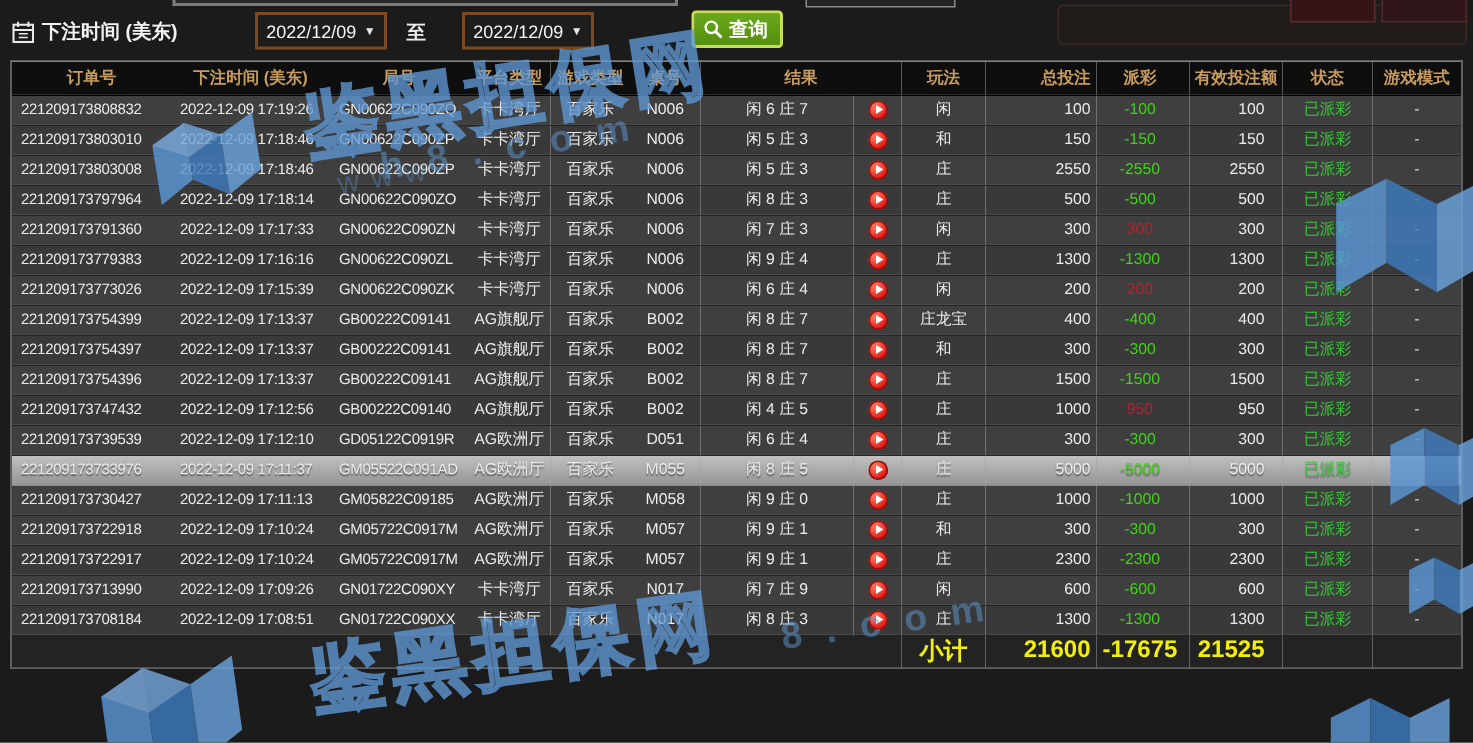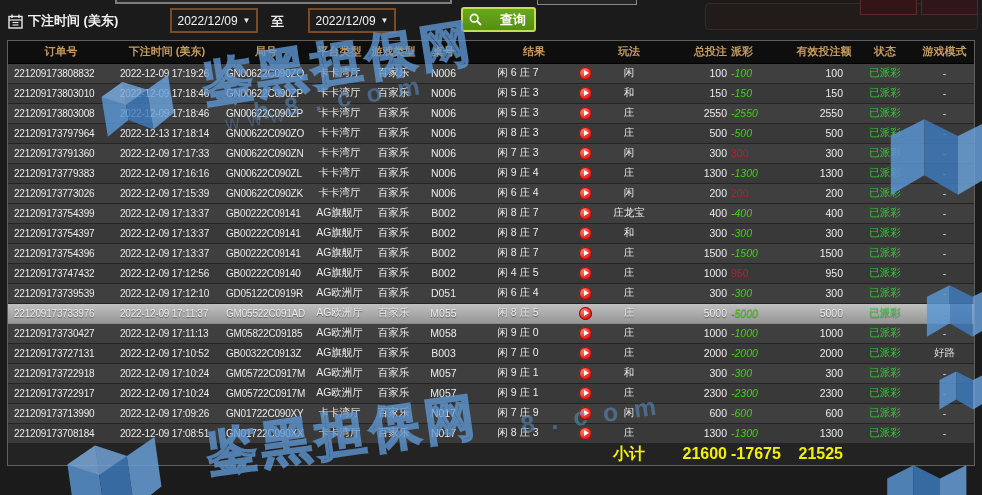--- a/index.html
+++ b/index.html
@@ -31,21 +31,21 @@
   }
   .date-from { left:170px; }
   .date-to   { left:308px; }
   .arr { font-size:8px; color:#e8e8e8; }
   .to-label { position:absolute; left:271px; top:13px; font-size:13px; font-weight:bold; }
   .search-btn {
     position:absolute; left:461px; top:7px; height:25px; padding:0 8px 0 6px;
     background:linear-gradient(#69a81c,#558f0e);
     border:2px solid #c6dc52; border-radius:3px;
     color:#fff; font-size:13px; font-weight:bold;
-    display:flex; align-items:center; gap:18px; cursor:pointer;
+    display:flex; align-items:center; gap:4px; cursor:pointer;
     font-family:inherit;
   }
 
   
   .table-wrap {
     position:absolute; left:7px; top:40px; width:968px;
     border:1px solid #5f5f5f; background:#a3a3a3;
   }
   table { width:966px; border-collapse:collapse; table-layout:fixed; }
   thead th {
@@ -58,26 +58,26 @@
     border-bottom:1px solid #242424; text-align:center; color:#ececec;
   }
   tbody tr.odd  { background:#3f3f3f;margin-left:25px; }
   tbody tr.even { background:#393939;padding-left:25px; }
   tbody tr.highlight { background:linear-gradient(#c2c2c2,#969696); }
   tbody tr.highlight td { text-shadow:0 1px 1px rgba(0,0,0,.45); border-bottom-color:#8a8a8a; }
 
   .c-order, .c-time, .c-round { text-align:left; padding-left:6px; font-size:10px; letter-spacing:-0.2px; }
   th.c-order, th.c-time, th.c-round { text-align:center; padding-left:0; font-size:11px; letter-spacing:0; }
   .c-bet    { text-align:right; padding-right:4px; }
-  .c-payout { text-align:left; padding-right:4px; }
+  .c-payout { text-align:center; padding-right:4px; }
   .c-valid  { text-align:right; padding-right:12px; }
   th.c-valid { text-align:center; padding-right:0; }
 
   td.pos { color:#b5212e; }
-  td.neg { color:#3fd414;font-style:italic; }
+  td.neg { color:#3fd414; }
   td.c-status { color:#35cb35; }
   td.c-mode { color:#d6d6d6; }
 
   .play-btn {
     display:inline-flex; align-items:center; justify-content:center;
     width:13px; height:13px; border-radius:50%;
     background:radial-gradient(circle at 35% 30%, #ff6a55 15%, #d81612 70%);
     box-shadow:inset 0 0 0 1px #9c0a08; cursor:pointer; vertical-align:middle;
   }
   .play-btn::after {
@@ -239,21 +239,21 @@
           <td class="c-icon"><span class="play-btn"></span></td>
           <td class="c-play">庄</td>
           <td class="c-bet">2550</td>
           <td class="c-payout neg">-2550</td>
           <td class="c-valid">2550</td>
           <td class="c-status">已派彩</td>
           <td class="c-mode">-</td>
         </tr>
         <tr class="even">
           <td class="c-order">221209173797964</td>
-          <td class="c-time">2022-12-13 17:18:14</td>
+          <td class="c-time">2022-12-09 17:18:14</td>
           <td class="c-round">GN00622C090ZO</td>
           <td class="c-platform">卡卡湾厅</td>
           <td class="c-game">百家乐</td>
           <td class="c-table">N006</td>
           <td class="c-result">闲 8 庄 3</td>
           <td class="c-icon"><span class="play-btn"></span></td>
           <td class="c-play">庄</td>
           <td class="c-bet">500</td>
           <td class="c-payout neg">-500</td>
           <td class="c-valid">500</td>
@@ -412,36 +412,20 @@
           <td class="c-game">百家乐</td>
           <td class="c-table">M058</td>
           <td class="c-result">闲 9 庄 0</td>
           <td class="c-icon"><span class="play-btn"></span></td>
           <td class="c-play">庄</td>
           <td class="c-bet">1000</td>
           <td class="c-payout neg">-1000</td>
           <td class="c-valid">1000</td>
           <td class="c-status">已派彩</td>
           <td class="c-mode">-</td>
-        </tr>
-        <tr class="even">
-          <td class="c-order">221209173727131</td>
-          <td class="c-time">2022-12-09 17:10:52</td>
-          <td class="c-round">GB00322C0913Z</td>
-          <td class="c-platform">AG旗舰厅</td>
-          <td class="c-game">百家乐</td>
-          <td class="c-table">B003</td>
-          <td class="c-result">闲 7 庄 0</td>
-          <td class="c-icon"><span class="play-btn"></span></td>
-          <td class="c-play">庄</td>
-          <td class="c-bet">2000</td>
-          <td class="c-payout neg">-2000</td>
-          <td class="c-valid">2000</td>
-          <td class="c-status">已派彩</td>
-          <td class="c-mode">好路</td>
         </tr>
         <tr class="odd">
           <td class="c-order">221209173722918</td>
           <td class="c-time">2022-12-09 17:10:24</td>
           <td class="c-round">GM05722C0917M</td>
           <td class="c-platform">AG欧洲厅</td>
           <td class="c-game">百家乐</td>
           <td class="c-table">M057</td>
           <td class="c-result">闲 9 庄 1</td>
           <td class="c-icon"><span class="play-btn"></span></td>

